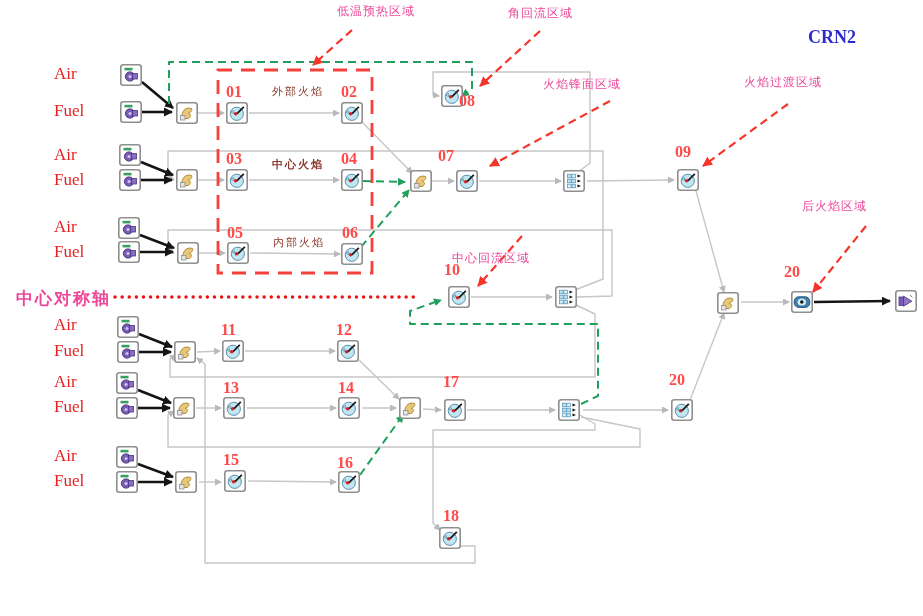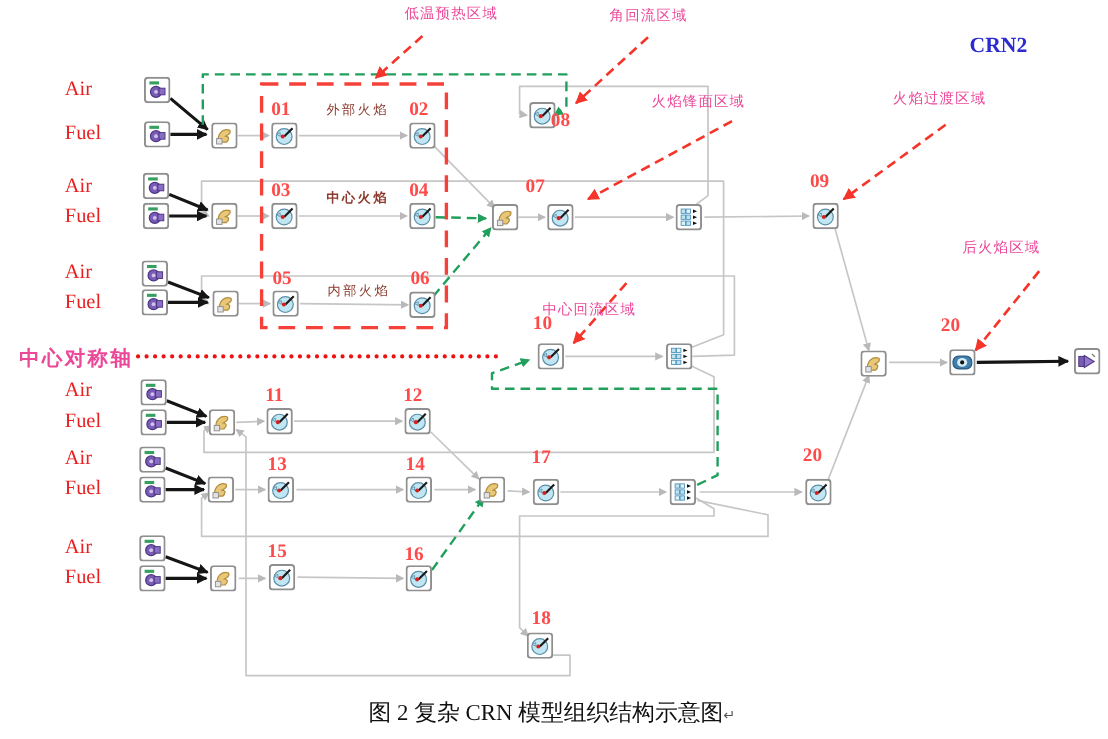--- a/index.html
+++ b/index.html
@@ -538,14 +538,13 @@
       <div class="num" style="left: 223px; top: 379px;">13</div>
       <div class="num" style="left: 338px; top: 379px;">14</div>
       <div class="num" style="left: 223px; top: 451px;">15</div>
       <div class="num" style="left: 337px; top: 454px;">16</div>
       <div class="num" style="left: 443px; top: 373px;">17</div>
       <div class="num" style="left: 443px; top: 507px;">18</div>
       <div class="num" style="left: 669px; top: 371px;">20</div>
       <div class="num" style="left: 784px; top: 263px;">20</div>
     </div>
   <div class="crn" style="left:808px;top:27px;">CRN2</div>
-  <div id="caption"><span>图 2 复杂 CRN 模型组织结构示意图</span><span class="ret">↵</span></div>
 </div>
 
 </body></html>

